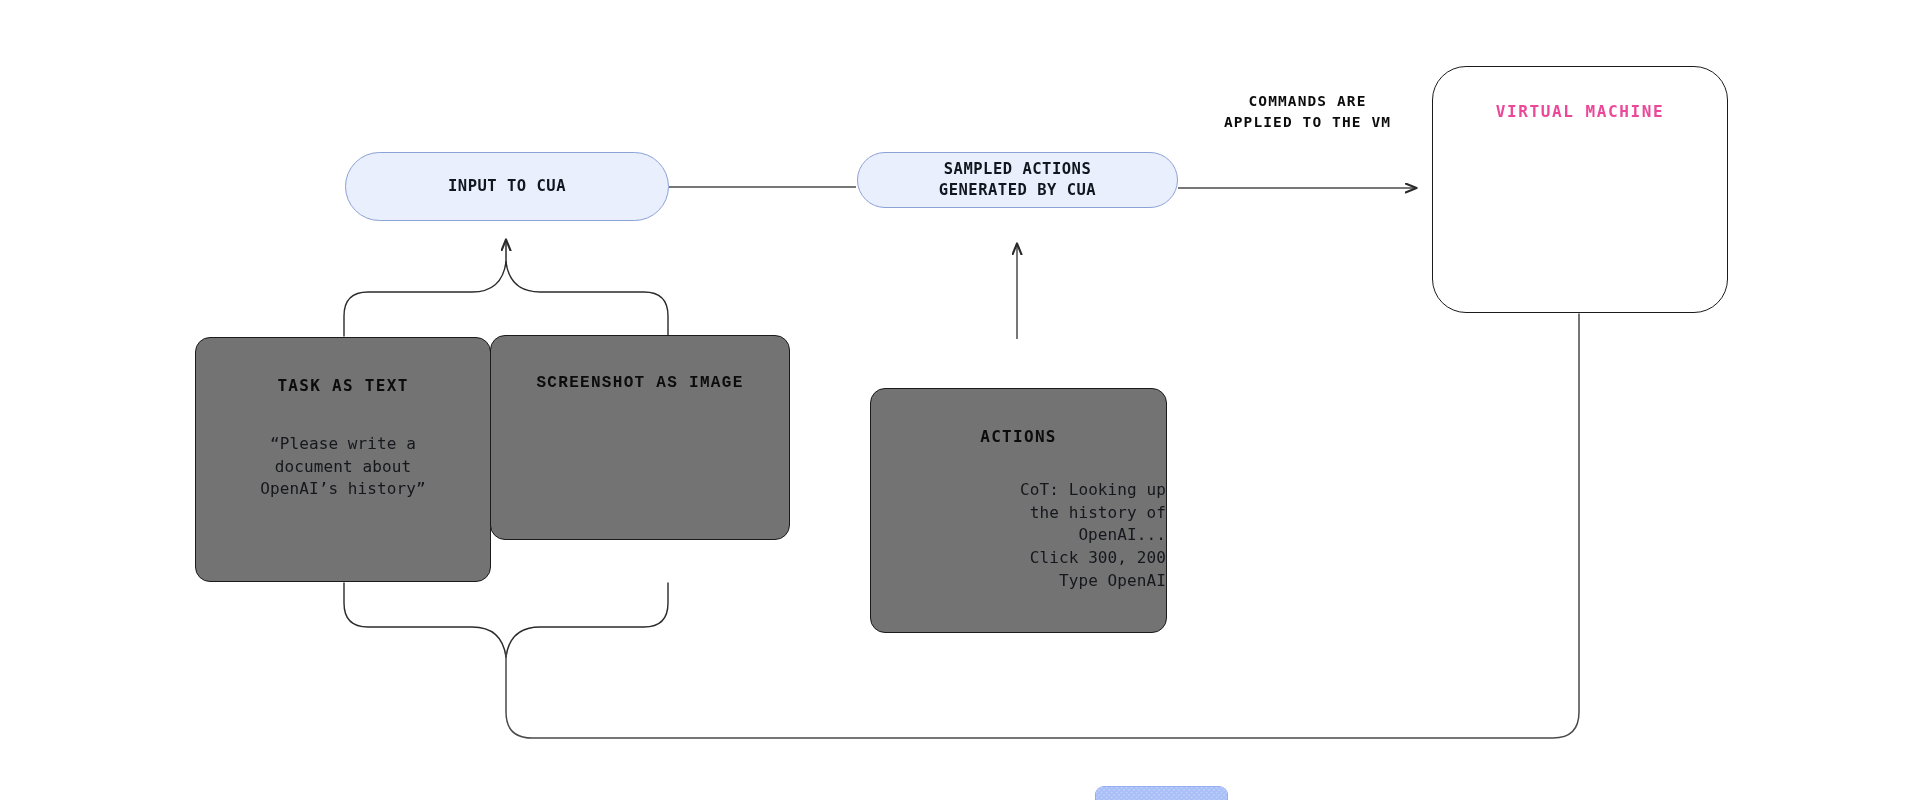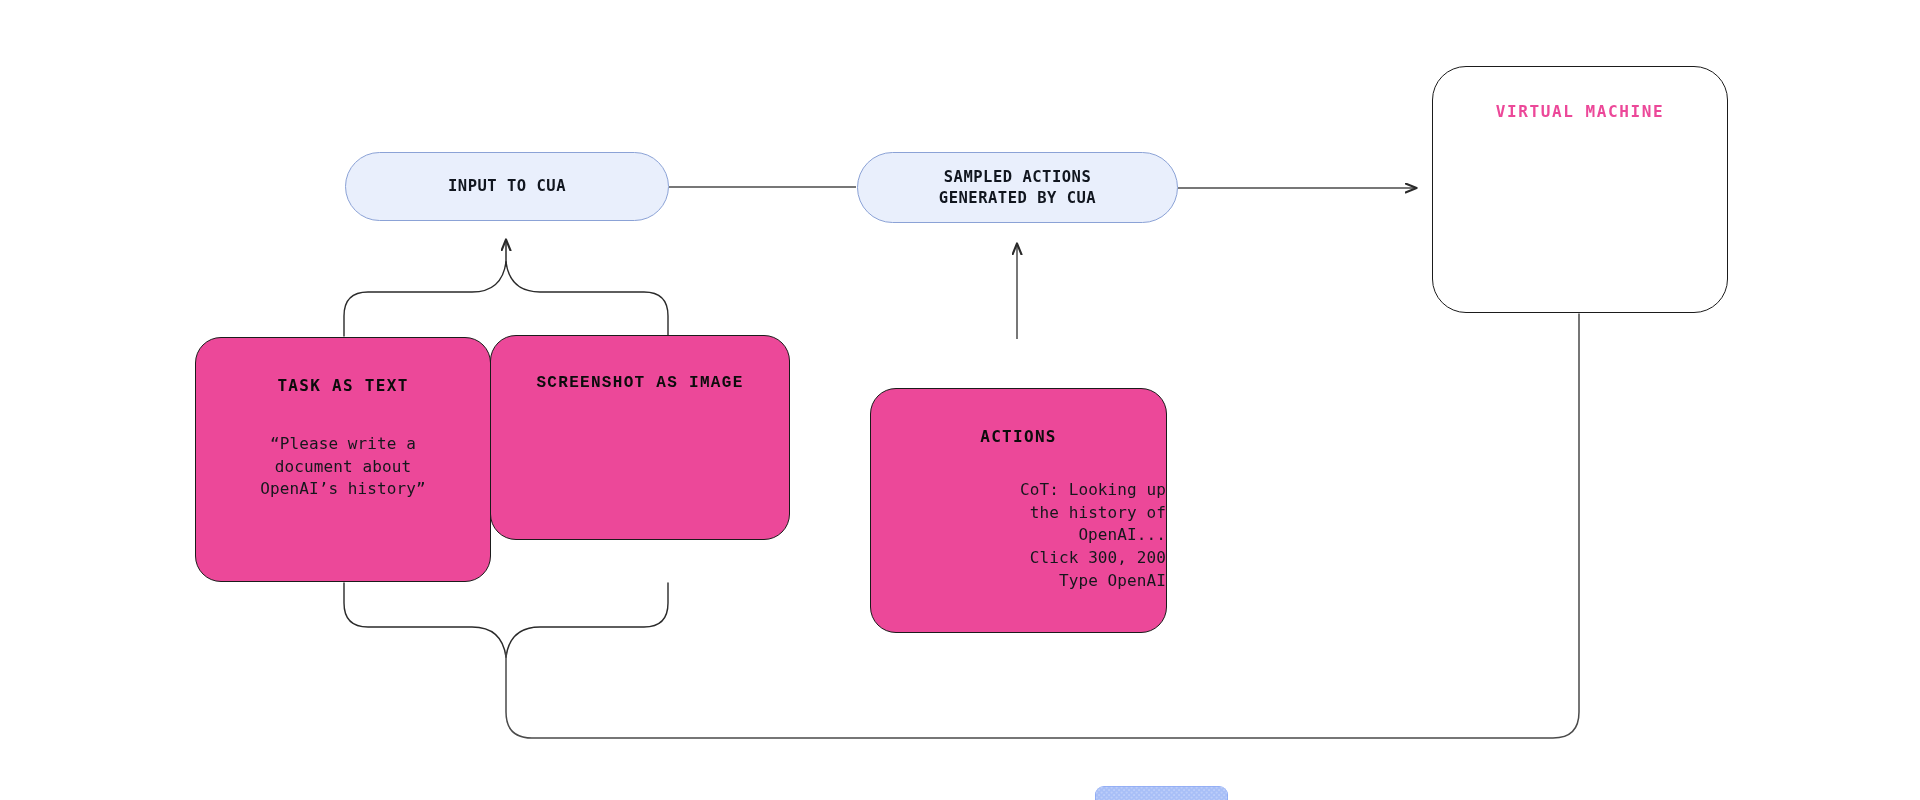--- a/index.html
+++ b/index.html
@@ -24,29 +24,29 @@
     display:flex;align-items:center;justify-content:center;
     box-sizing:border-box;
     text-align:center;
     color:#11161f;
     font-weight:700;
     letter-spacing:0.5px;
     line-height:1.35;
     font-size:15.5px;
   }
   #pill-input{left:345px;top:152px;width:324px;height:69px;}
-  #pill-sampled{left:857px;top:152px;width:321px;height:71px;}
+  #pill-sampled{left:857px;top:152px;width:321px;height:56px;}
   .pill .l{display:block;white-space:nowrap;}
 
   
   .card{
     position:absolute;
-    background:#ec4899;
+    background:#737373;
     border:1.4px solid #1b1b1b;
-    border-radius:26px;
+    border-radius:15px;
     box-sizing:border-box;
     z-index:3;
   }
   .card-title{
     position:absolute;left:0;right:0;top:38px;
     text-align:center;
     font-size:16px;font-weight:700;letter-spacing:1.3px;
     color:#0c0c0c;
   }
   .card-body{
@@ -140,20 +140,22 @@
     <span class="l">INPUT TO CUA</span>
   </div>
 
   <div class="pill" id="pill-sampled">
     <div>
       <span class="l">SAMPLED ACTIONS</span>
       <span class="l">GENERATED BY CUA</span>
     </div>
   </div>
 
+  <div id="vm-label">COMMANDS ARE
+APPLIED TO THE VM</div>
 
   <div id="vm">
     <div id="vm-title">VIRTUAL MACHINE</div>
 
   </div>
 
   <div class="card" id="card-task">
     <div class="card-title">TASK AS TEXT</div>
     <div class="card-body">“Please write a
 document about

